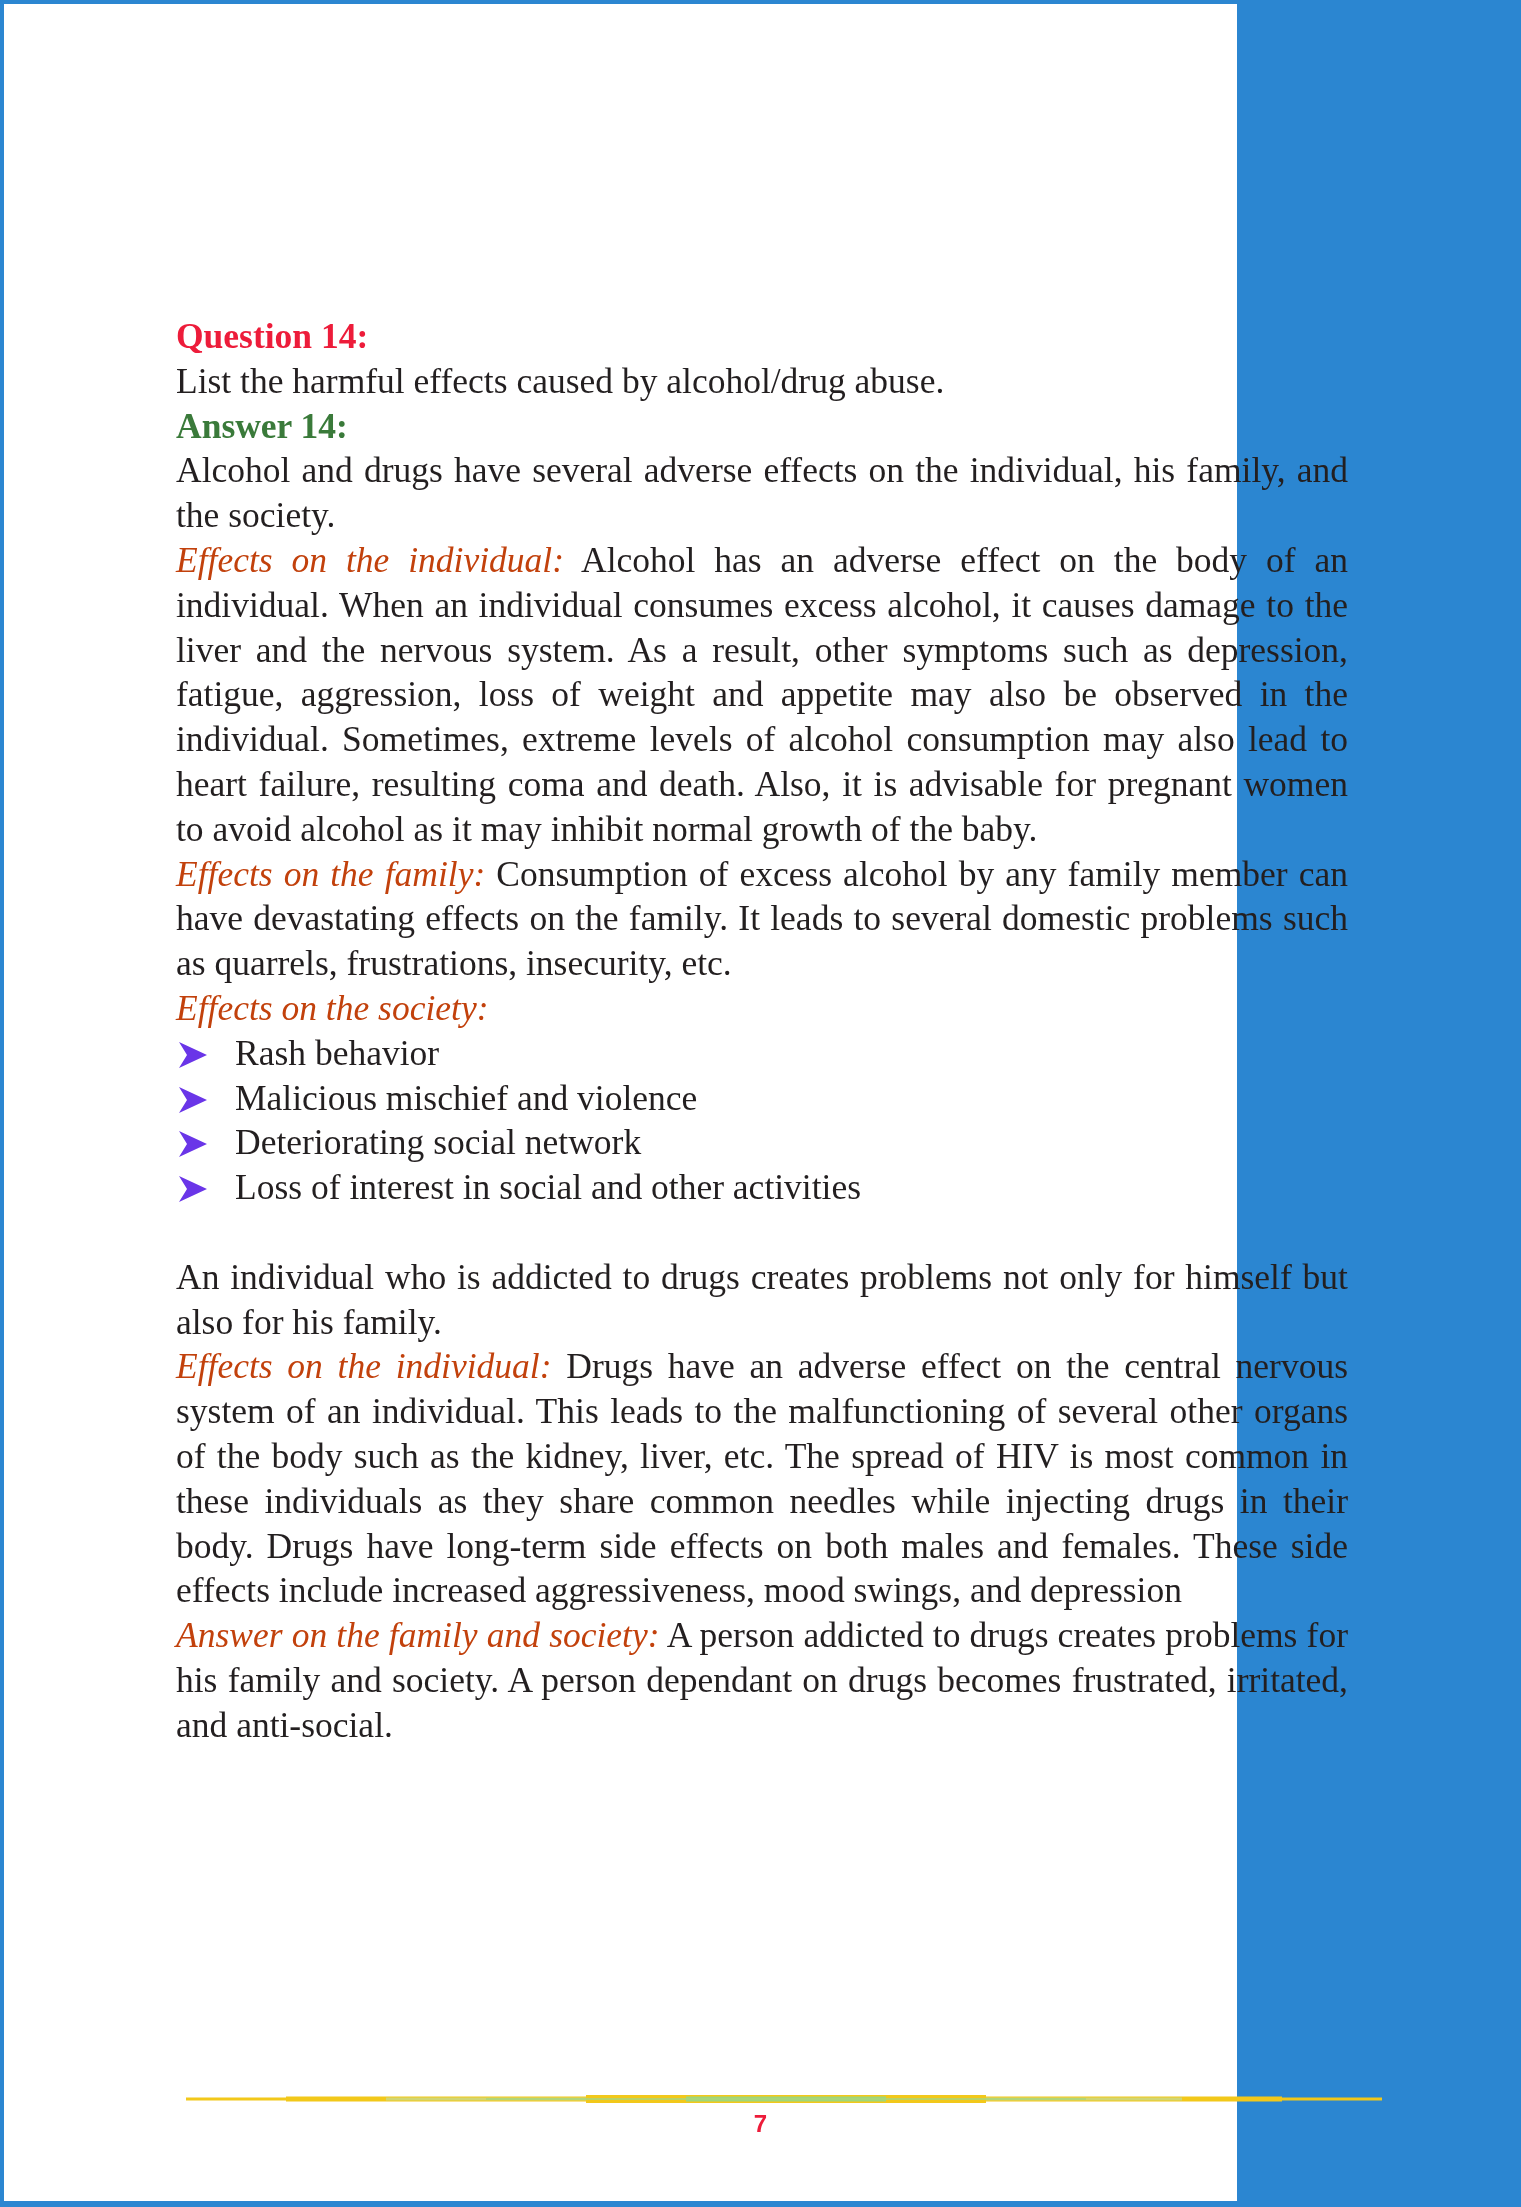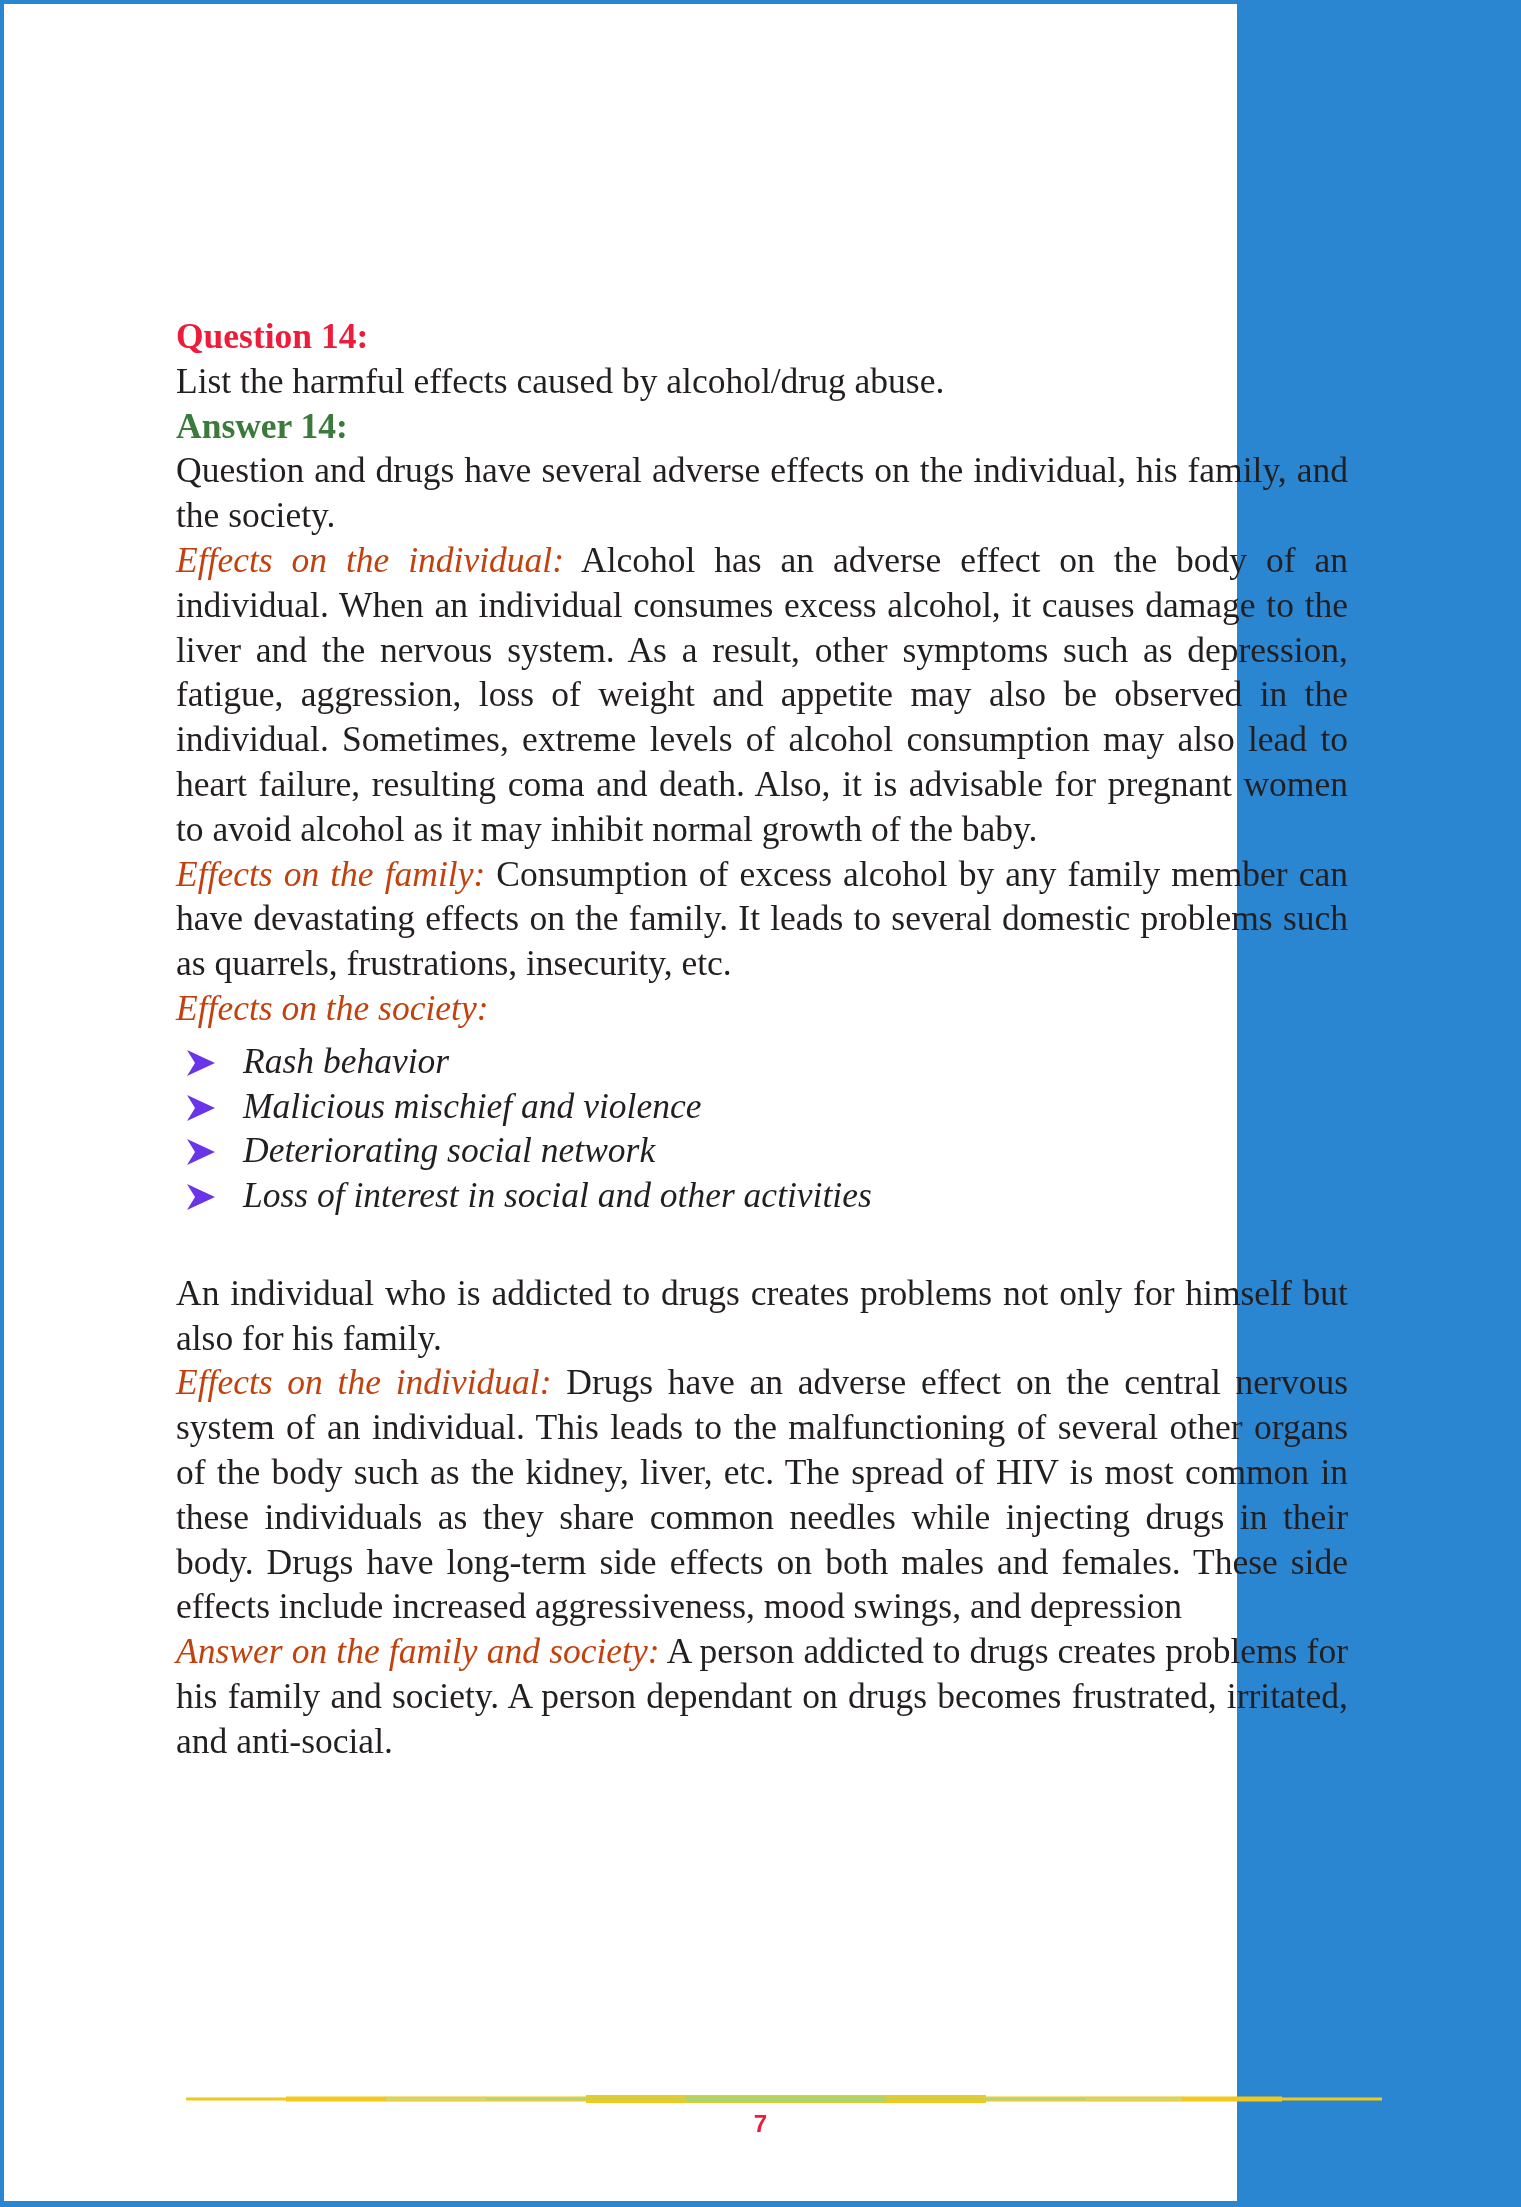--- a/index.html
+++ b/index.html
@@ -23,21 +23,21 @@
     font-size: 35.5px;
     line-height: 44.8px;
     color: #231f20;
   }
   .content p { margin: 0; text-align: justify; }
   .q-head { color: #ed1c3a; font-weight: bold; }
   .a-head { color: #3a7a3a; font-weight: bold; }
   .sec-head { color: #6a35e8; font-weight: bold; }
   .sub { color: #c2410c; font-style: italic; }
   .spacer { height: 44.8px; }
-  ul.bullets { list-style: none; margin: 8px; padding: 0; font-style: italic; }
+  ul.bullets { list-style: none; margin: 0; padding: 0; }
   ul.bullets li { position: relative; padding-left: 59px; }
   .arrow {
     position: absolute; left: 2px; top: 10px;
     width: 30px; height: 28px;
   }
   .footer-line {
     position: absolute;
     left: 186px; top: 2094px;
     width: 1196px; height: 10px;
   }
@@ -54,21 +54,21 @@
 </head>
 <body>
 
 <div class="page">
   <div class="content">
 
     <p class="q-head">Question 14:</p>
     <p>List the harmful effects caused by alcohol/drug abuse.</p>
 
     <p class="a-head">Answer 14:</p>
-    <p>Question and drugs have several adverse effects on the individual, his family, and the society.</p>
+    <p>Alcohol and drugs have several adverse effects on the individual, his family, and the society.</p>
 
 
     <p><span class="sub">Effects on the individual</span><span class="sub">:</span> <span>Alcohol has an adverse effect on the body of an individual. When an individual consumes excess alcohol, it causes damage to the liver and the nervous system. As a result, other symptoms such as depression, fatigue, aggression, loss of weight and appetite may also be observed in the individual. Sometimes, extreme levels of alcohol consumption may also lead to heart failure, resulting coma and death. Also, it is advisable for pregnant women to avoid alcohol as it may inhibit normal growth of the baby.</span></p>
 
     <p><span class="sub">Effects on the family</span><span class="sub">:</span> <span>Consumption of excess alcohol by any family member can have devastating effects on the family. It leads to several domestic problems such as quarrels, frustrations, insecurity, etc.</span></p>
 
     <p><span class="sub">Effects on the society</span><span class="sub">:</span></p>
 
     <ul class="bullets">
       <li>

